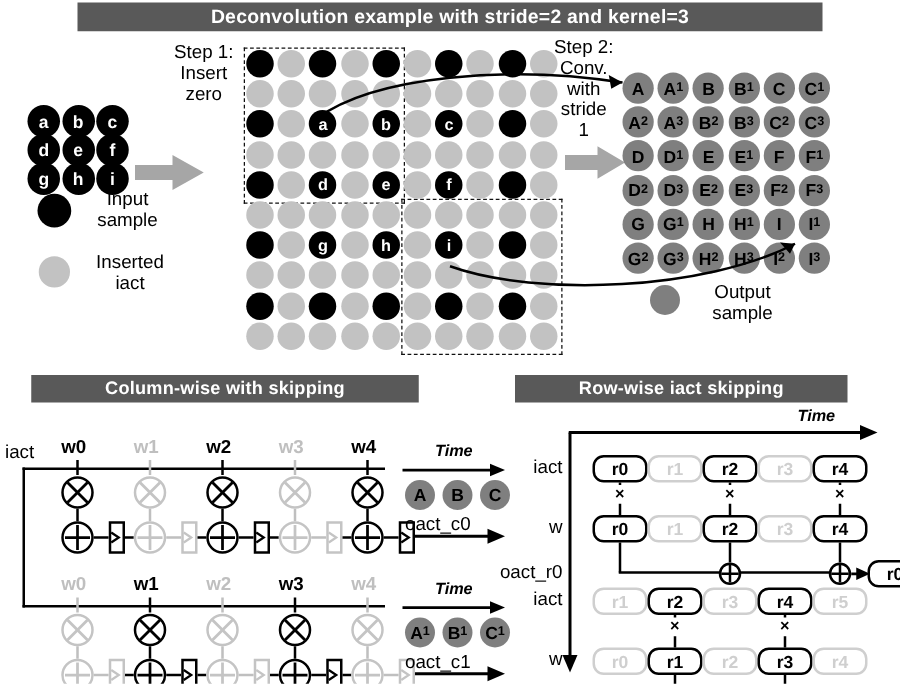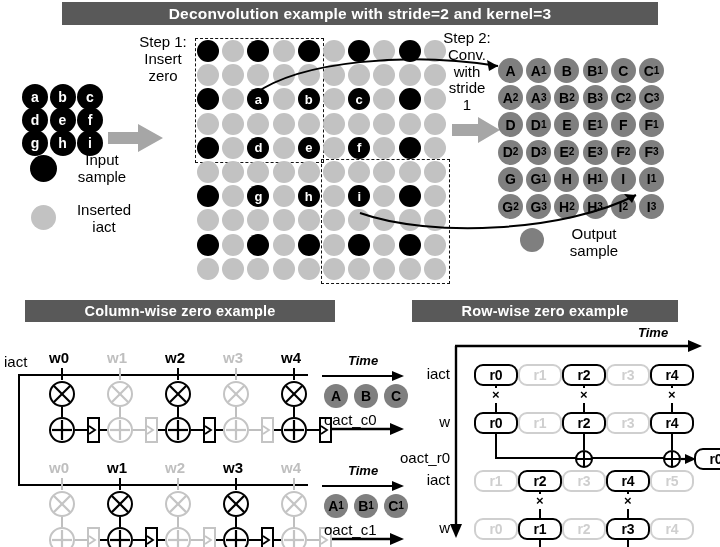--- a/index.html
+++ b/index.html
@@ -244,21 +244,21 @@
 <svg style="left:0;top:0;width:720px;height:290px;">
   <path d="M253,95 C300,60 410,52 498,66" stroke="#000" stroke-width="2" fill="none"></path>
   <polygon points="498,66 487,60 489,71" fill="#000"></polygon>
 </svg>
 <svg style="left:0;top:0;width:720px;height:290px;">
   <path d="M360,213 C430,238 565,232 636,195" stroke="#000" stroke-width="2" fill="none"></path>
   <polygon points="636,195 624,194 632,203" fill="#000"></polygon>
 </svg>
 
 <div class="banner" style="left:25px;top:300px;width:310px;height:22px;font-size:14.5px;">
-  <span>Column-wise zero example</span>
+  <span>Column-wise with skipping</span>
 </div>
 <div class="abs" id="colwise" style="left:0;top:322px;width:370px;height:225px;">
     <div class="txt" style="left:4px;top:32px;font-size:15px;">iact</div>
     <div class="wire" style="left:18px;top:52px;width:290px;height:2.4px;"></div>
     <div class="txt" style="left:49px;top:28px;font-size:15px;font-weight:bold;">w0</div>
     <div class="wire" style="left:61px;top:46px;width:2.4px;height:12px;"></div>
     <div class="gate" style="left:49px;top:59px;width:26px;height:26px;"></div>
     <svg style="left:49px;top:59px;width:26px;height:26px;">
       <line x1="5" y1="5" x2="21" y2="21" stroke="#000" stroke-width="2.2"></line>
                     <line x1="21" y1="5" x2="5" y2="21" stroke="#000" stroke-width="2.2"></line>
@@ -468,21 +468,21 @@
     <div class="dot out" style="left:384px;top:172px;width:24px;height:24px;font-size:14px;">C<sub>1</sub></div>
     <div class="txt" style="left:324px;top:200px;font-size:15px;">oact_c1</div>
     <svg style="left:332px;top:212px;width:80px;height:12px;">
       <line x1="0" y1="5" x2="62" y2="5" stroke="#000" stroke-width="2.4"></line>
                    <polygon points="72,5 58,-1 58,11" fill="#000"></polygon>
     </svg>
     <div class="wire" style="left:18px;top:52px;width:2.4px;height:112px;"></div>
   </div>
 
 <div class="banner" style="left:412px;top:300px;width:266px;height:22px;font-size:14.5px;">
-  <span>Row-wise zero example</span>
+  <span>Row-wise iact skipping</span>
 </div>
 <div class="abs" id="rowwise" style="left:370px;top:322px;width:350px;height:225px;">
     <div class="txt italic" style="left:268px;top:4px;font-size:13px;font-weight:bold;">Time</div>
     <svg style="left:0;top:0;width:350px;height:225px;">
       <polyline points="85,24 322,24" stroke="#000" stroke-width="2.4" fill="none"></polyline>
                 <polygon points="332,24 318,18 318,30" fill="#000"></polygon>
                 <line x1="86" y1="24" x2="86" y2="206" stroke="#000" stroke-width="2.4"></line>
                 <polygon points="86,216 80,202 92,202" fill="#000"></polygon>
     </svg>
     <div class="txt" style="left:2px;top:44px;width:78px;text-align:right;font-size:15px;">iact</div>

